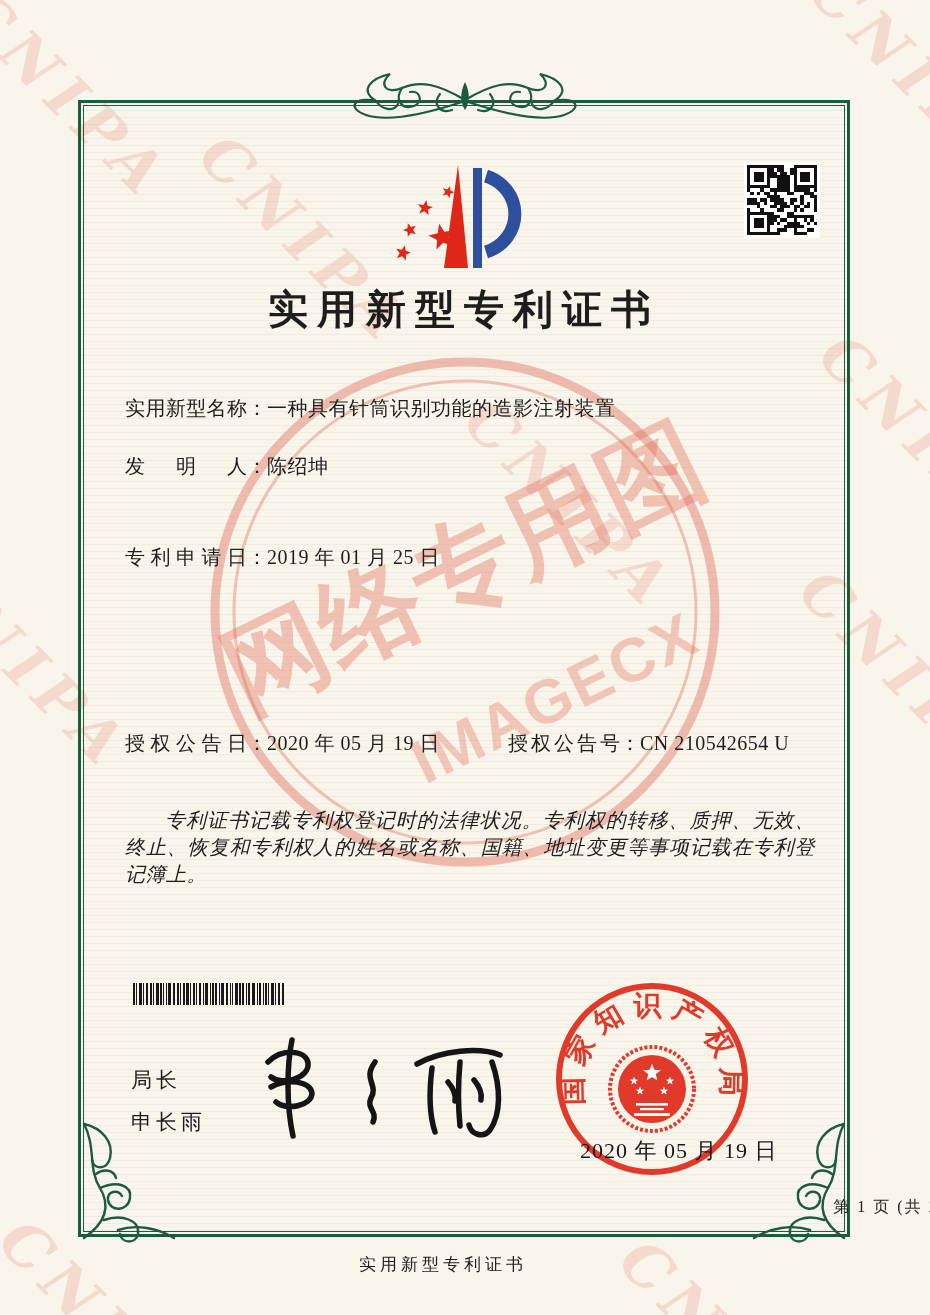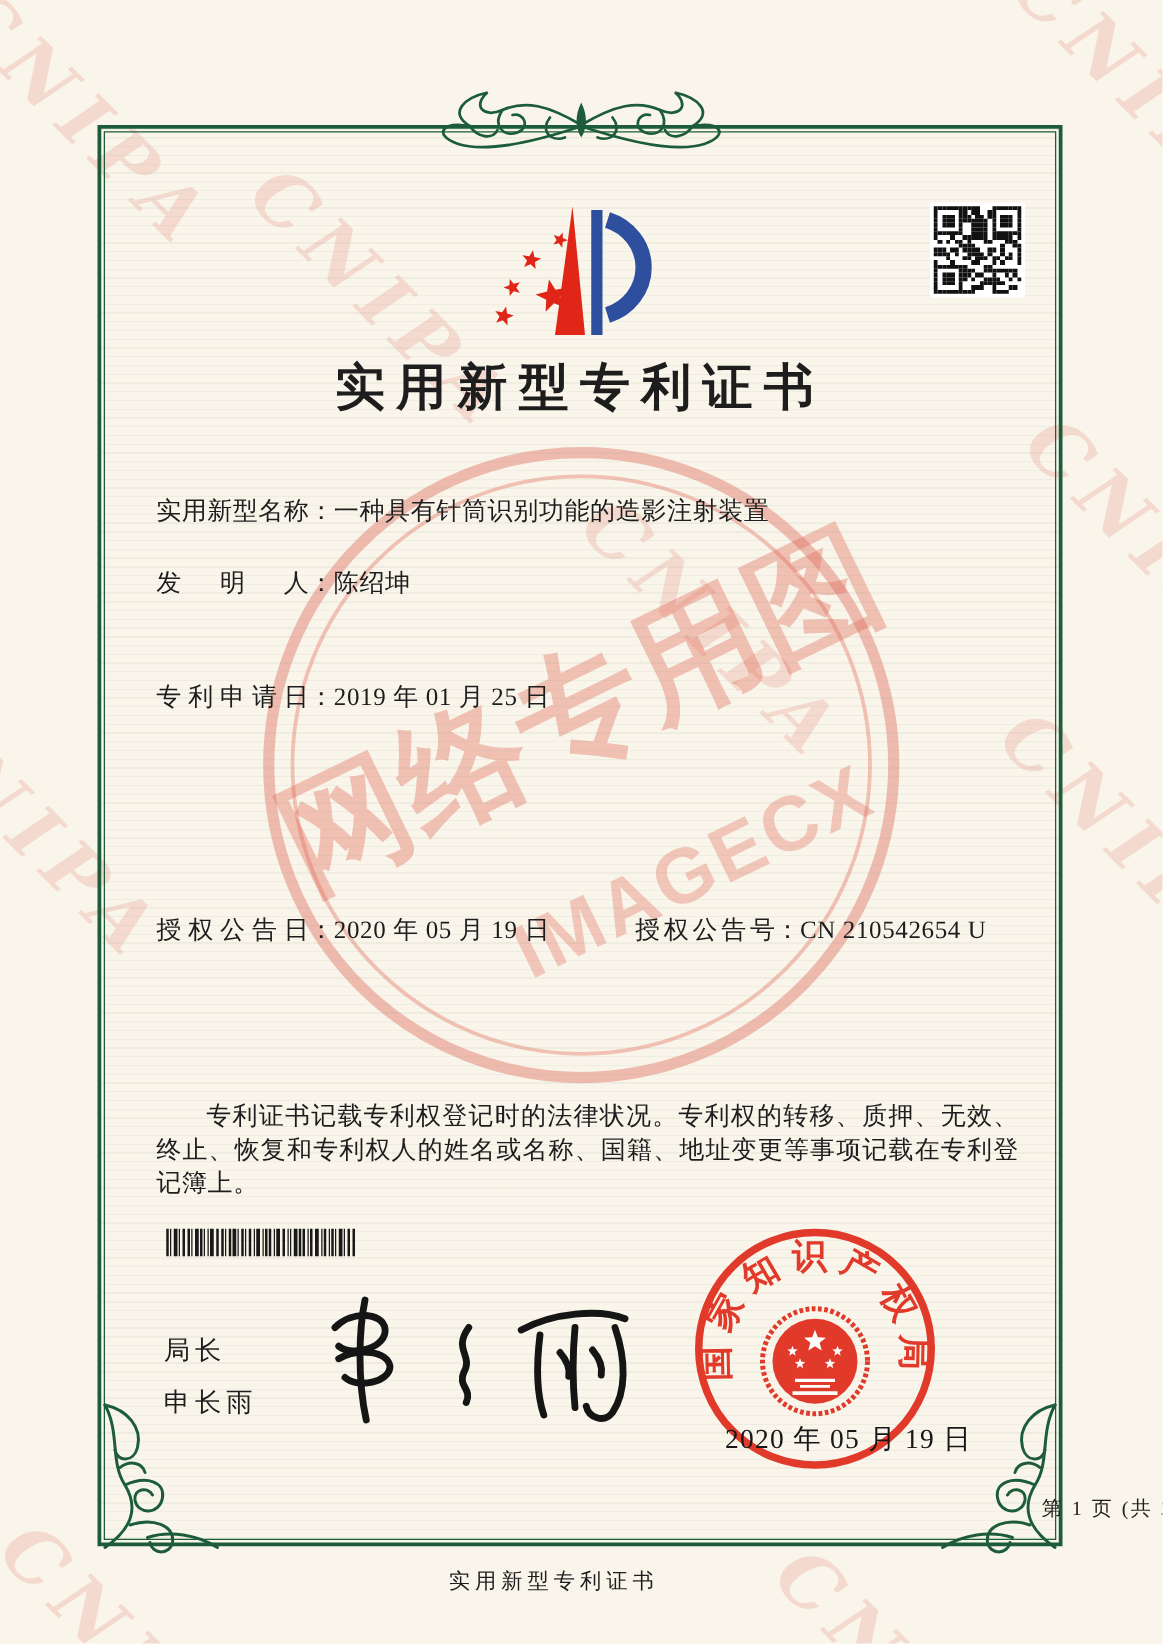--- a/index.html
+++ b/index.html
@@ -601,21 +601,21 @@
   <div class="field" style="top:395px;">
     <span class="flabel">实用新型名称</span><span>：</span><span class="fvalue">一种具有针筒识别功能的造影注射装置</span>
   </div>
   <div class="field" style="top:544px;">
     <span class="flabel">专利申请日</span><span>：</span><span class="fvalue">2019 年 01 月 25 日</span>
   </div>
   <div class="field" style="top:730px;">
     <span class="flabel">授权公告日</span><span>：</span><span class="fvalue">2020 年 05 月 19 日</span><span class="grant-gap"></span><span class="flabel2">授权公告号</span><span>：</span><span class="fvalue">CN 210542654 U</span>
   </div>
 
-  <div class="body-p" style="top:880px;">专利证书记载专利权登记时的法律状况。专利权的转移、质押、无效、终止、恢复和专利权人的姓名或名称、国籍、地址变更等事项记载在专利登记簿上。</div>
+  <div class="body-p" style="top:807px;font-style:italic;">专利证书记载专利权登记时的法律状况。专利权的转移、质押、无效、终止、恢复和专利权人的姓名或名称、国籍、地址变更等事项记载在专利登记簿上。</div>
 
   <div class="barcode" id="barcode">
       <b style="width: 2px;"></b>
       <s style="width: 1px;"></s>
       <b style="width: 1px;"></b>
       <s style="width: 2px;"></s>
       <b style="width: 3px;"></b>
       <s style="width: 1px;"></s>
       <b style="width: 1px;"></b>
       <s style="width: 2px;"></s>

